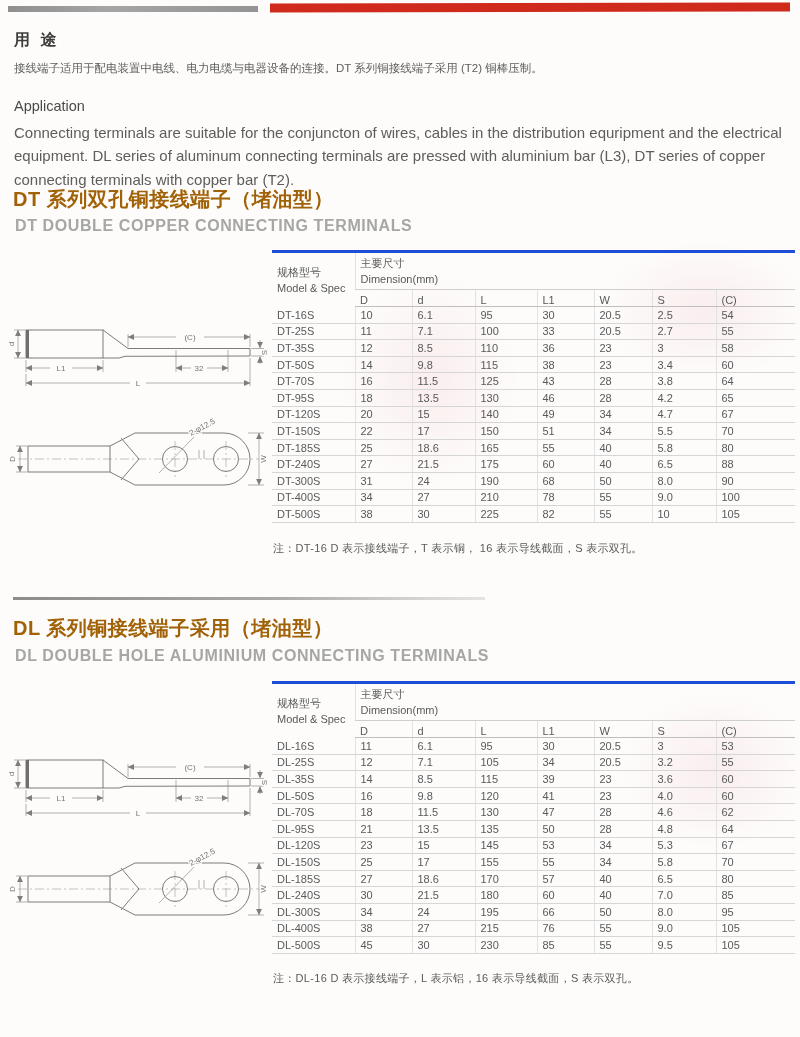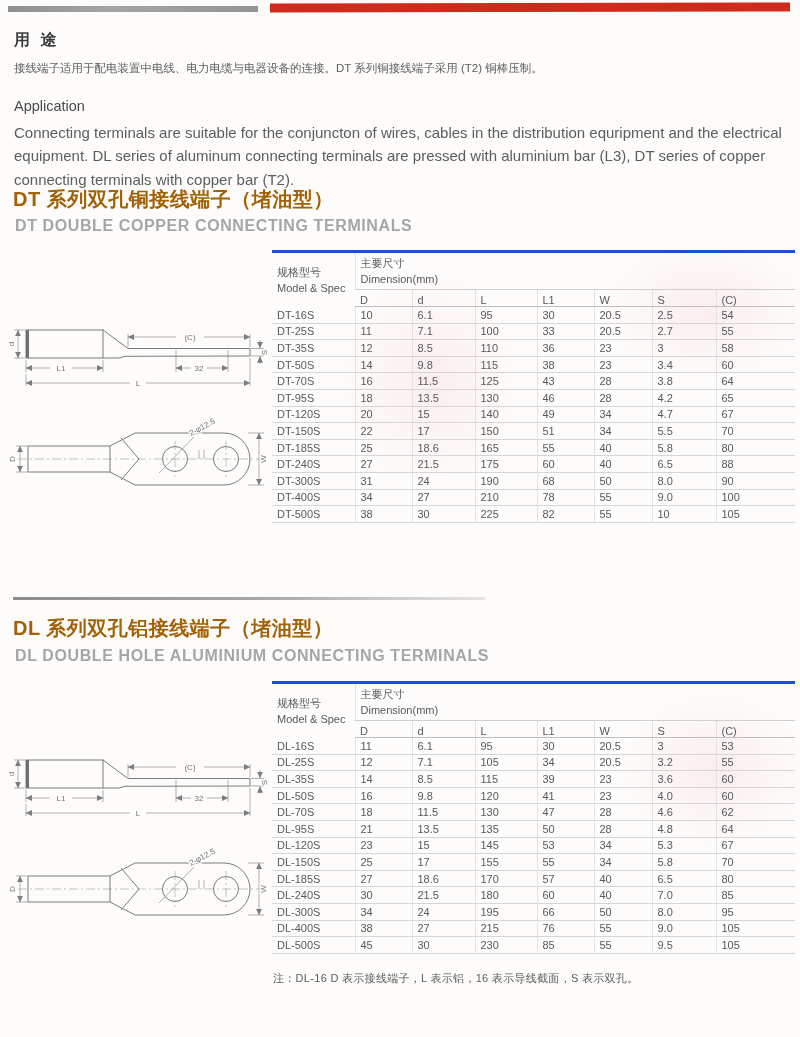--- a/index.html
+++ b/index.html
@@ -296,24 +296,25 @@
           <td>30</td>
           <td>225</td>
           <td>82</td>
           <td>55</td>
           <td>10</td>
           <td>105</td>
         </tr>
       </tbody>
   </table>
 
+  <div class="abs note note-dt">注：DT-16  D 表示接线端子，T 表示铜，  16 表示导线截面，S 表示双孔。</div>
 
   <div class="abs divider"></div>
 
-  <div class="abs sec-title dl-title">DL 系列双孔铝接线端子（堵油型）</div>
+  <div class="abs sec-title dl-title">DL 系列铜接线端子采用（堵油型）</div>
   <div class="abs sec-sub dl-sub">DL DOUBLE HOLE ALUMINIUM CONNECTING TERMINALS</div>
 
   <svg class="abs dwg dwg-dl" viewBox="0 0 262 198">
     <use href="#lug-drawing"></use>
   </svg>
 
   <table class="abs spec-table tbl-dl">
     <colgroup>
       <col style="width:83px">
         <col style="width:57px">

